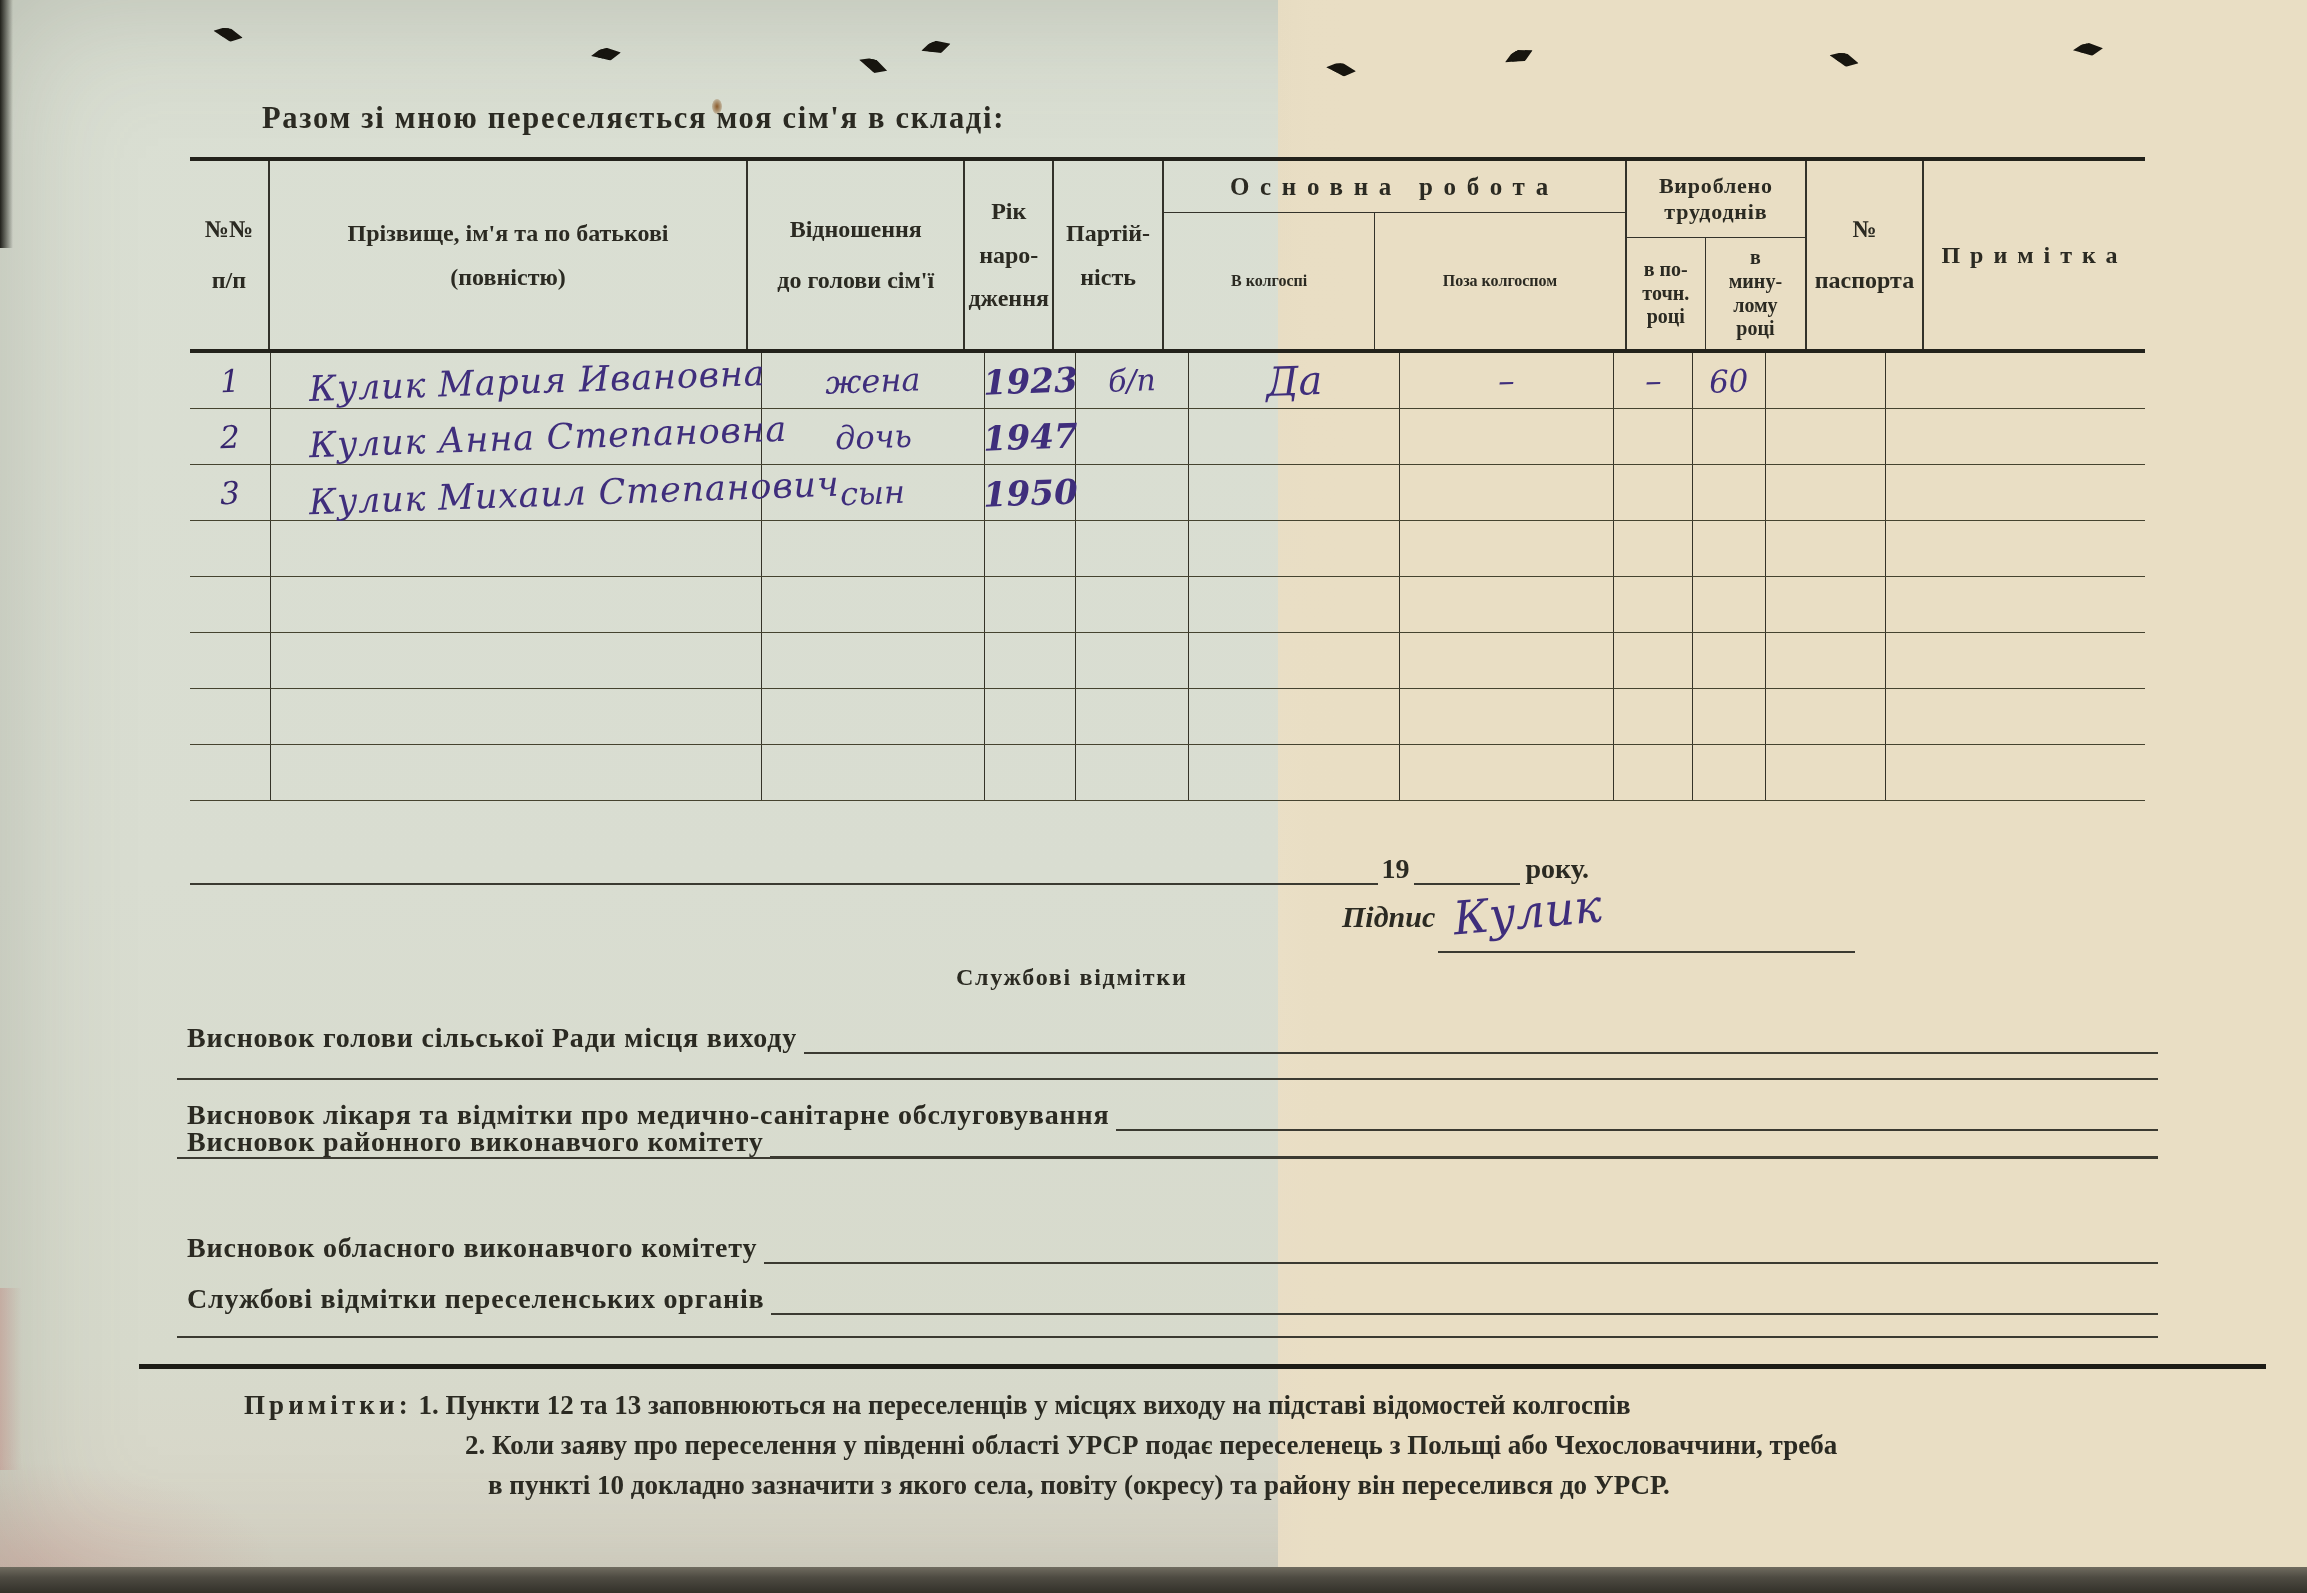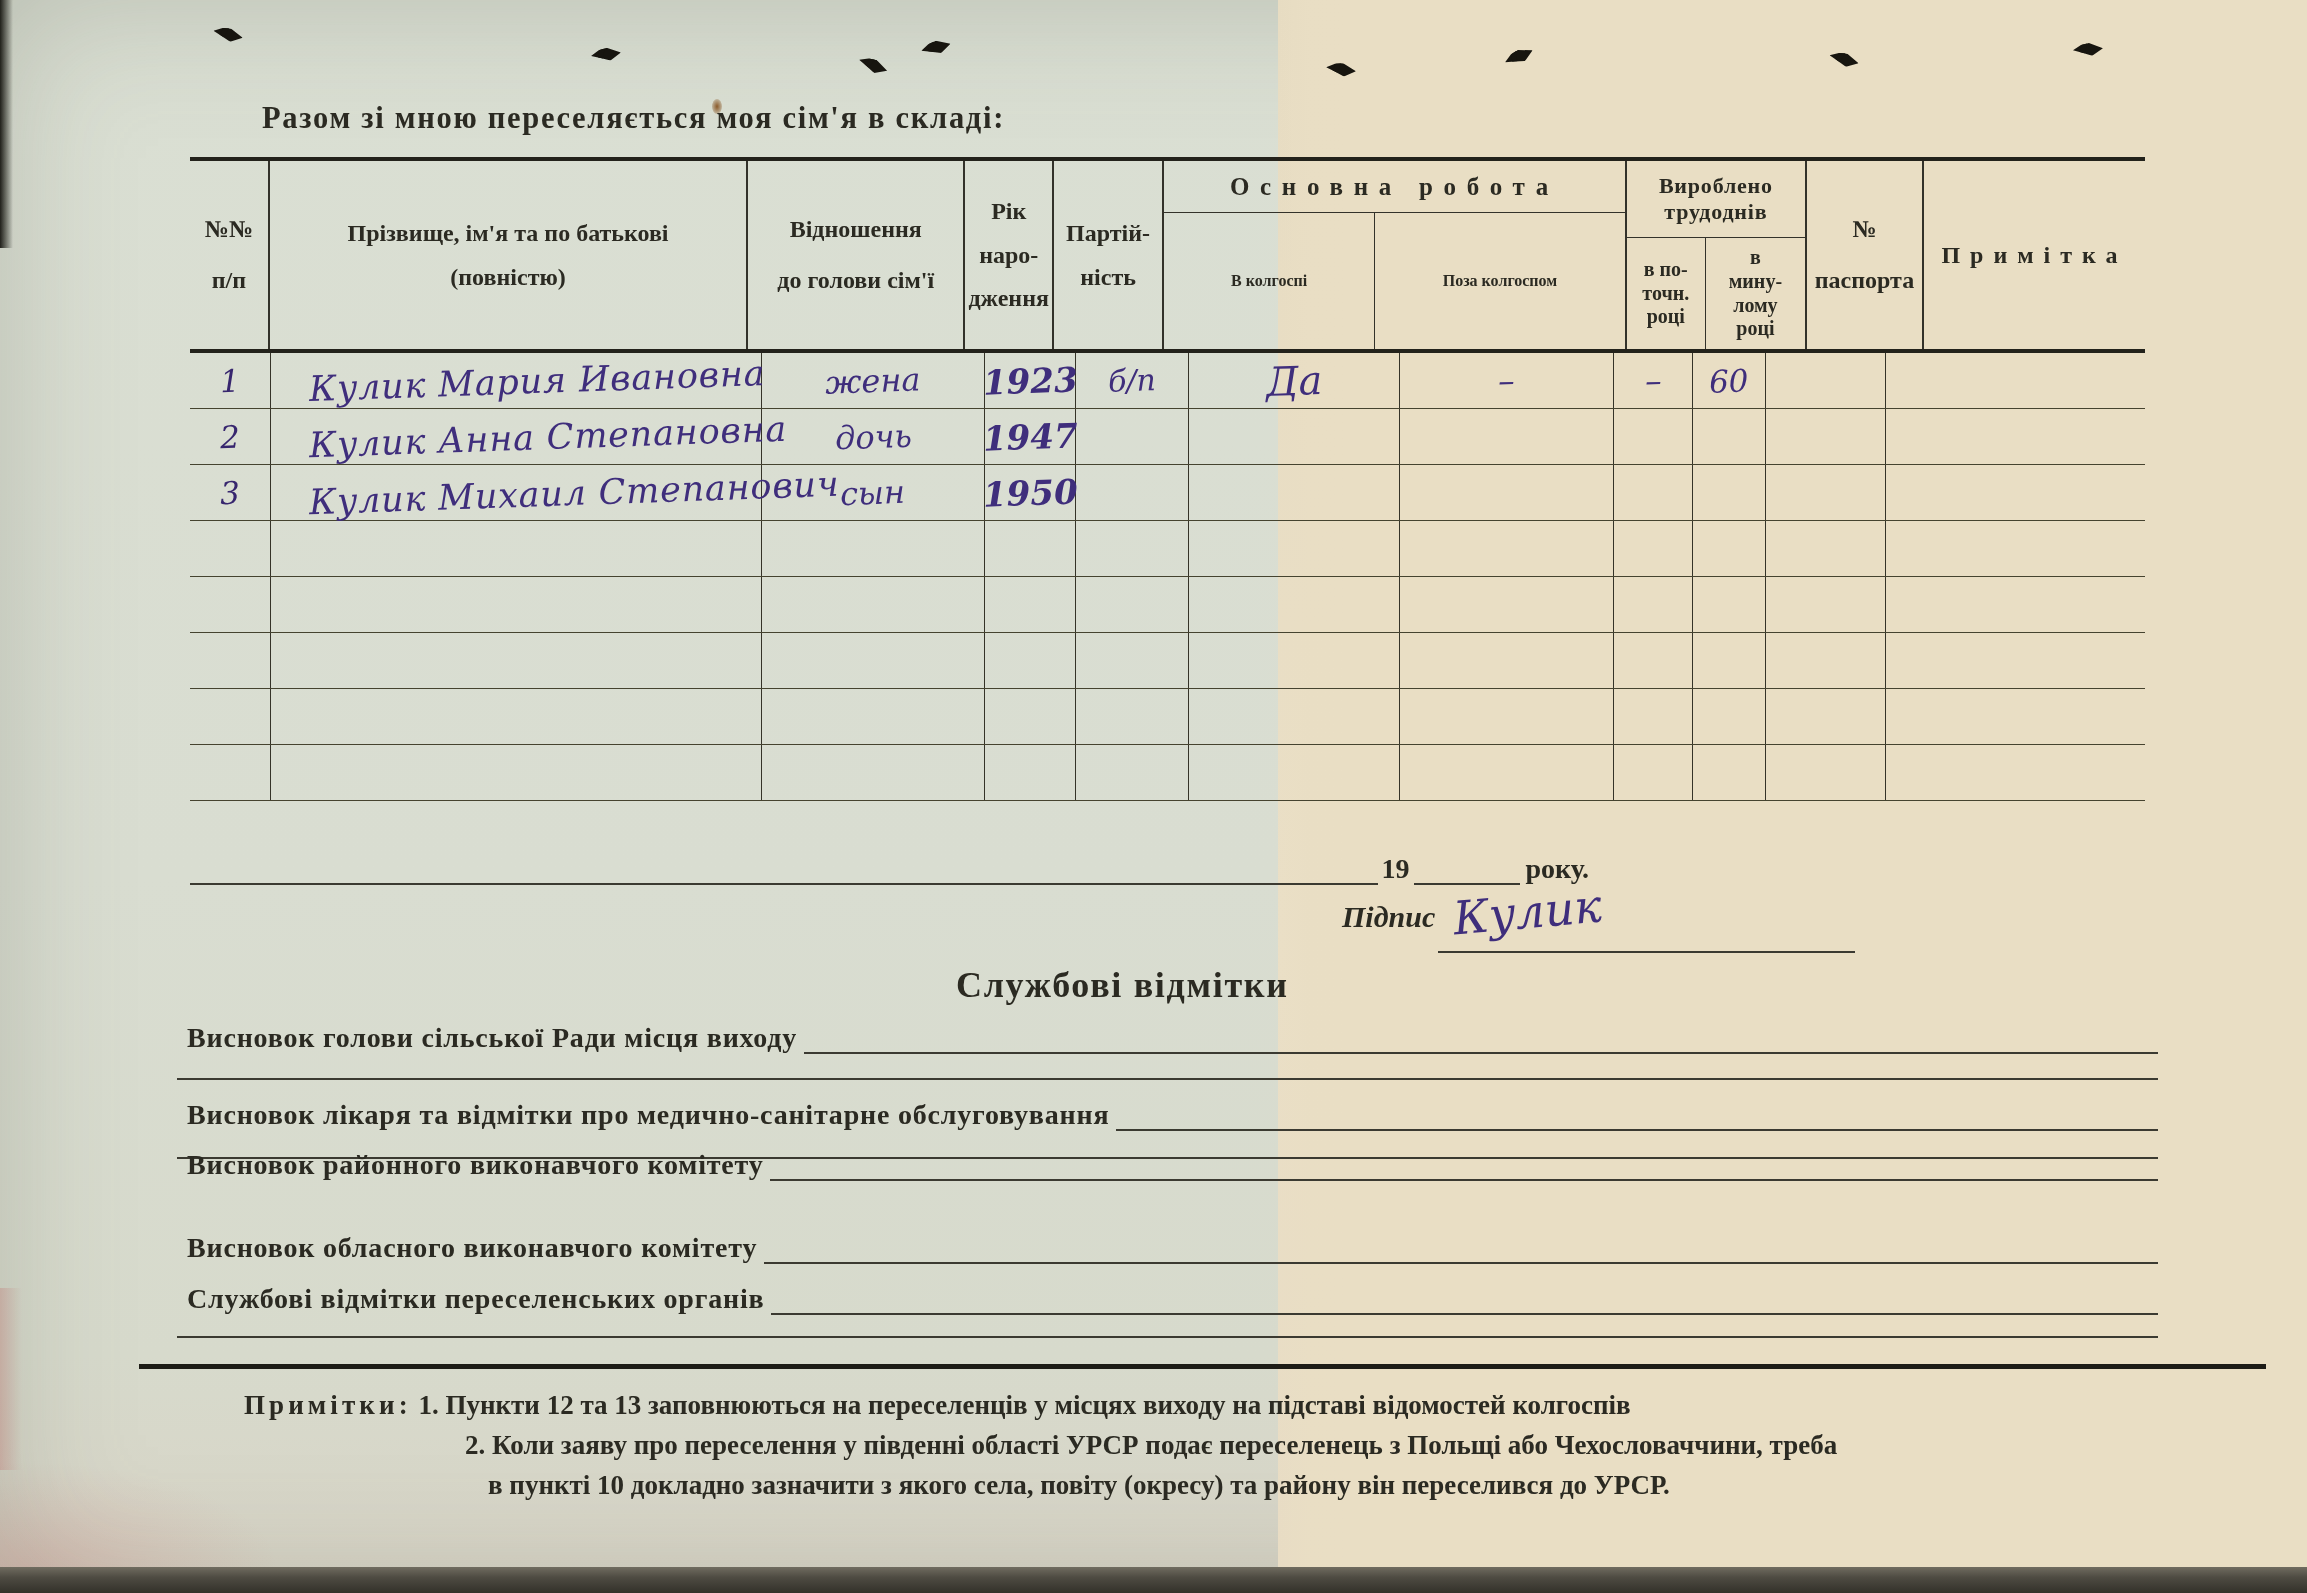--- a/index.html
+++ b/index.html
@@ -68,21 +68,21 @@
   .hw-60{font-size:31px;}
   
   .benefits{position:absolute;left:187px;top:852px;right:718px;display:flex;align-items:flex-end;
     font-size:28px;font-weight:700;}
   .benefits .fill{flex:1;border-bottom:2.5px solid #3b3a31;height:31px;margin:0 3.3px;}
   .benefits .short{width:106px;border-bottom:2.5px solid #3b3a31;height:31px;margin:0 5px;}
   .sig-label{position:absolute;left:1342px;top:900px;font-size:30px;font-style:italic;font-weight:700;}
   .sig-line{position:absolute;left:1438px;top:951px;width:417px;border-bottom:2.5px solid #3b3a31;}
   .sig-value{position:absolute;left:1453px;top:885px;font-size:46px;}
   .sig-value .hw{transform:rotate(-5deg);display:inline-block;}
-  .svc-head{position:absolute;left:956px;top:964px;font-size:36px;font-weight:700;letter-spacing:1.7px;}
+  .svc-head{position:absolute;left:956px;top:964px;font-size:24px;font-weight:700;letter-spacing:1.7px;}
   .svc{position:absolute;left:187px;right:149px;display:flex;align-items:flex-end;font-size:28px;font-weight:700;letter-spacing:0.8px;}
   .svc .fill{flex:1;border-bottom:2.5px solid #3b3a31;height:30px;margin-left:6.6px;}
   .rule{position:absolute;left:177px;right:149px;border-bottom:2.5px solid #3b3a31;}
   .rule-thick{position:absolute;left:139px;right:41px;border-bottom:5px solid #1d1c16;}
   .notes{position:absolute;left:244px;top:1392px;right:99px;font-size:27px;font-weight:700;line-height:1.0;}
   .notes .lbl{letter-spacing:4.1px;}
   .notes .n1{display:inline;}
   .notes .n2{display:block;margin-left:221px;margin-top:13.2px;}
   .notes .n3{display:block;margin-left:244px;margin-top:13.2px;}
 </style>
@@ -331,21 +331,21 @@
   <div class="svc" style="top:1022px">
     <span>Висновок голови сільської Ради місця виходу</span>
     <span class="fill"></span>
   </div>
   <div class="rule" style="top:1078px"></div>
   <div class="svc" style="top:1099px">
     <span>Висновок лікаря та відмітки про медично-санітарне обслуговування</span>
     <span class="fill"></span>
   </div>
   <div class="rule" style="top:1157px"></div>
-  <div class="svc" style="top:1149px">
+  <div class="svc" style="top:1126px">
     <span>Висновок районного виконавчого комітету</span>
     <span class="fill"></span>
   </div>
   <div class="svc" style="top:1232px">
     <span>Висновок обласного виконавчого комітету</span>
     <span class="fill"></span>
   </div>
   <div class="svc" style="top:1283px">
     <span>Службові відмітки переселенських органів</span>
     <span class="fill"></span>

